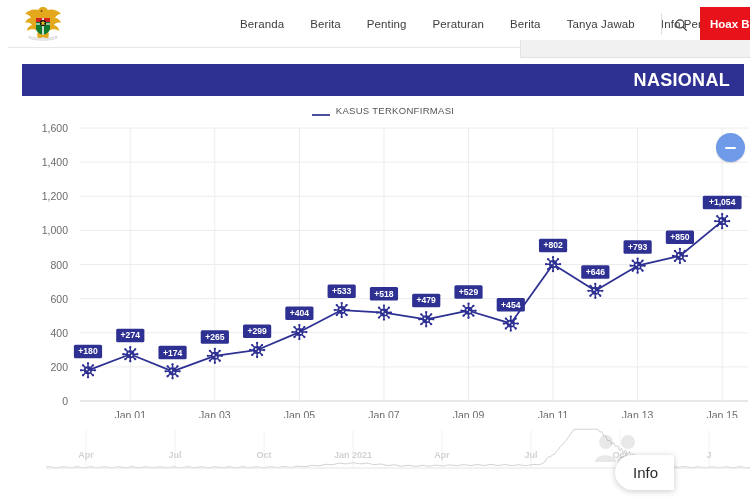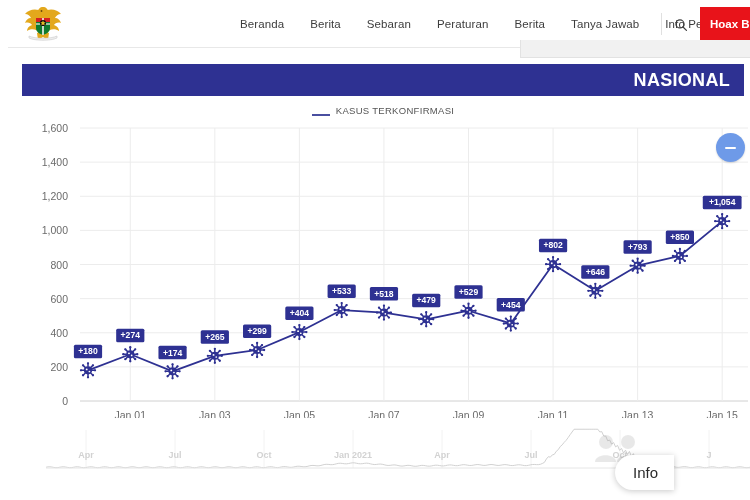--- a/index.html
+++ b/index.html
@@ -110,21 +110,21 @@
         <circle cx="22" cy="19" r="3.1" fill="#0b0b0b"></circle>
         <path d="M22 16.3 L22.8 18.2 L24.8 18.3 L23.2 19.6 L23.8 21.5 L22 20.4 L20.2 21.5 L20.8 19.6 L19.2 18.3 L21.2 18.2 Z" fill="#e9c227"></path>
 
         <path d="M8 32 C14 35 30 35 36 32 L36 34 C30 37 14 37 8 34 Z" fill="#efefef" stroke="#c9c9c9" stroke-width="0.6"></path>
       </svg>
     </div>
 
     <div class="nav-links">
       <a href="#">Beranda</a>
       <a href="#">Berita</a>
-      <a href="#">Sebaran</a>
+      <a href="#">Penting</a>
       <a href="#">Peraturan</a>
       <a href="#">Berita</a>
       <a href="#">Tanya Jawab</a>
       <a href="#">Info Penting</a>
     </div>
 
     <div class="nav-divider"></div>
 
     <div class="search-btn">
       <svg width="14" height="14" viewBox="0 0 16 16">

